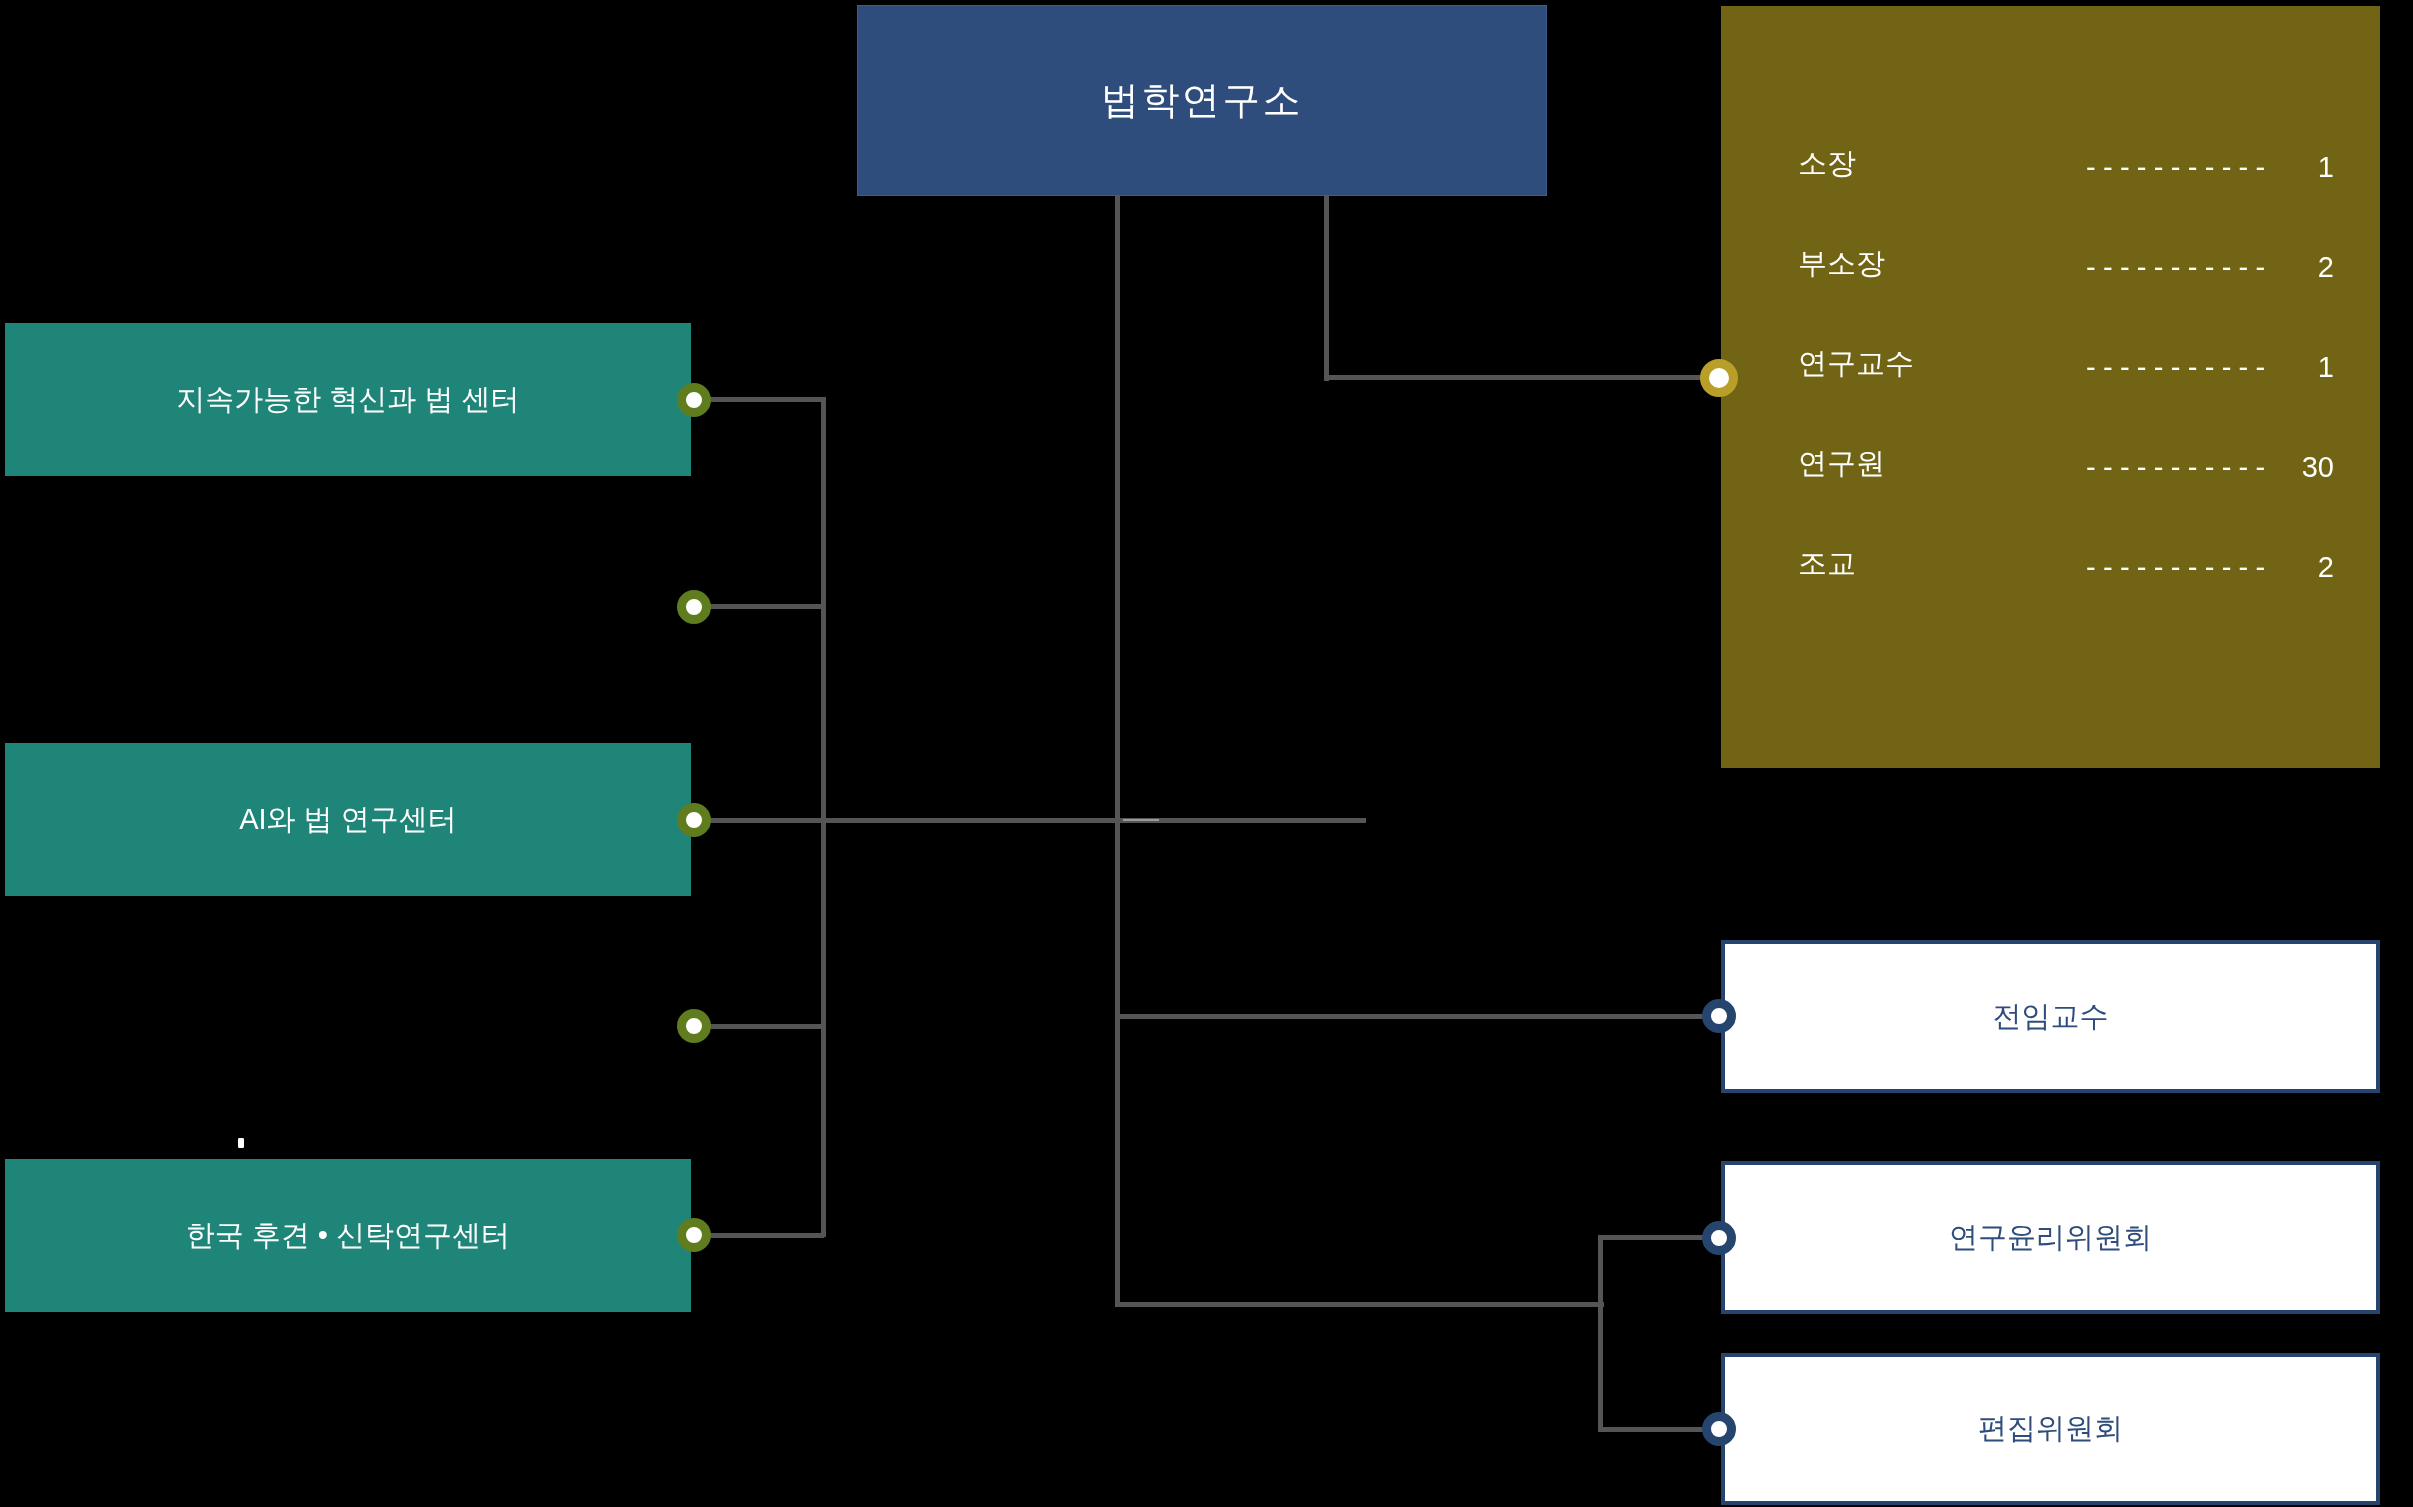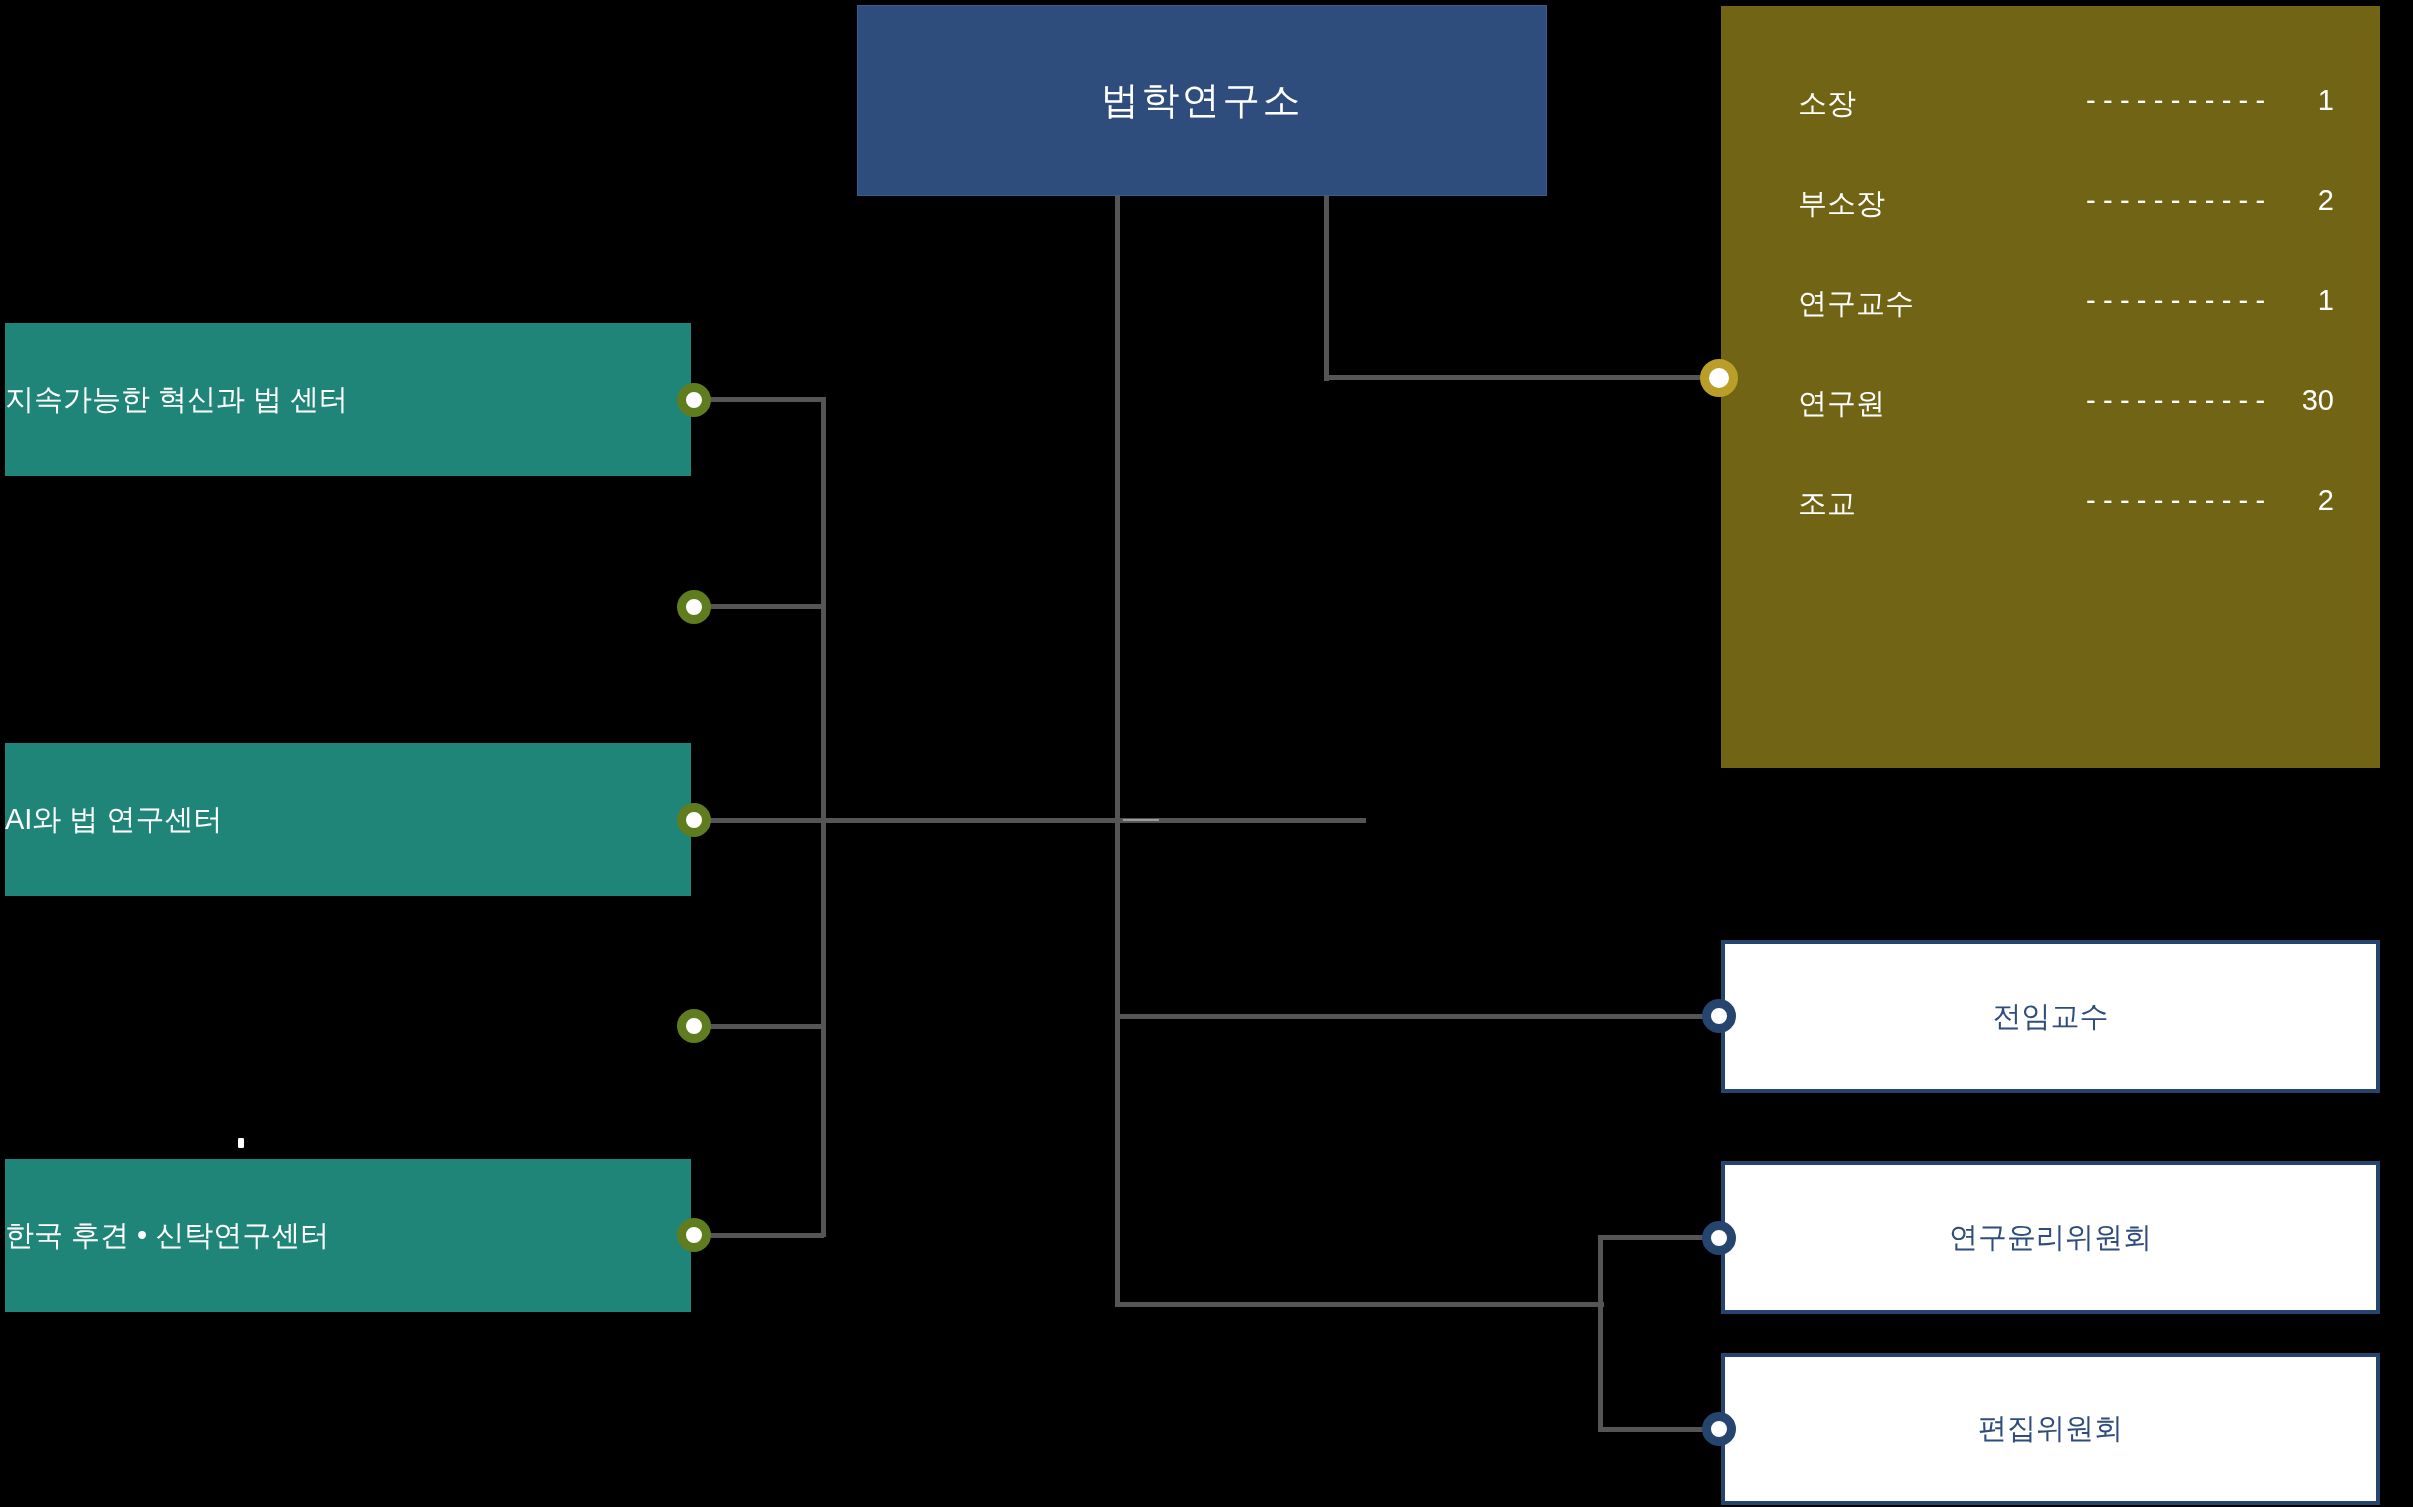--- a/index.html
+++ b/index.html
@@ -51,21 +51,21 @@
     left: 1721px; top: 6.1px;
     width: 659px; height: 762px;
     background: #716414;
     box-sizing: border-box;
     padding: 78px 46px 0 77px;
     color: #ffffff;
   }
   .staff-row {
     height: 100px;
     display: flex;
-    align-items: flex-start;
+    align-items: flex-end;
     font-size: 29px;
   }
   .staff-role-label {
     min-width: 288px;
     white-space: nowrap;
   }
   .staff-row-dashes {
     flex: 1 1 auto;
     white-space: nowrap;
     overflow: hidden;
@@ -78,21 +78,21 @@
     white-space: nowrap;
   }
 
   
   .center-box {
     position: absolute;
     left: 4.9px;
     width: 686px; height: 153px;
     background: #1F8579;
     display: flex; flex-direction: column;
-    align-items: flex-start; justify-content: center;
+    align-items: center; justify-content: center;
     color: #ffffff;
     font-size: 29px;
     text-align: center;
     line-height: 49px;
   }
   .center-box-1 { top: 323px; }
   .center-box-2 { top: 530px; }
   .center-box-3 { top: 743px; }
   .center-box-4 { top: 950px; }
   .center-box-5 { top: 1159px; }

